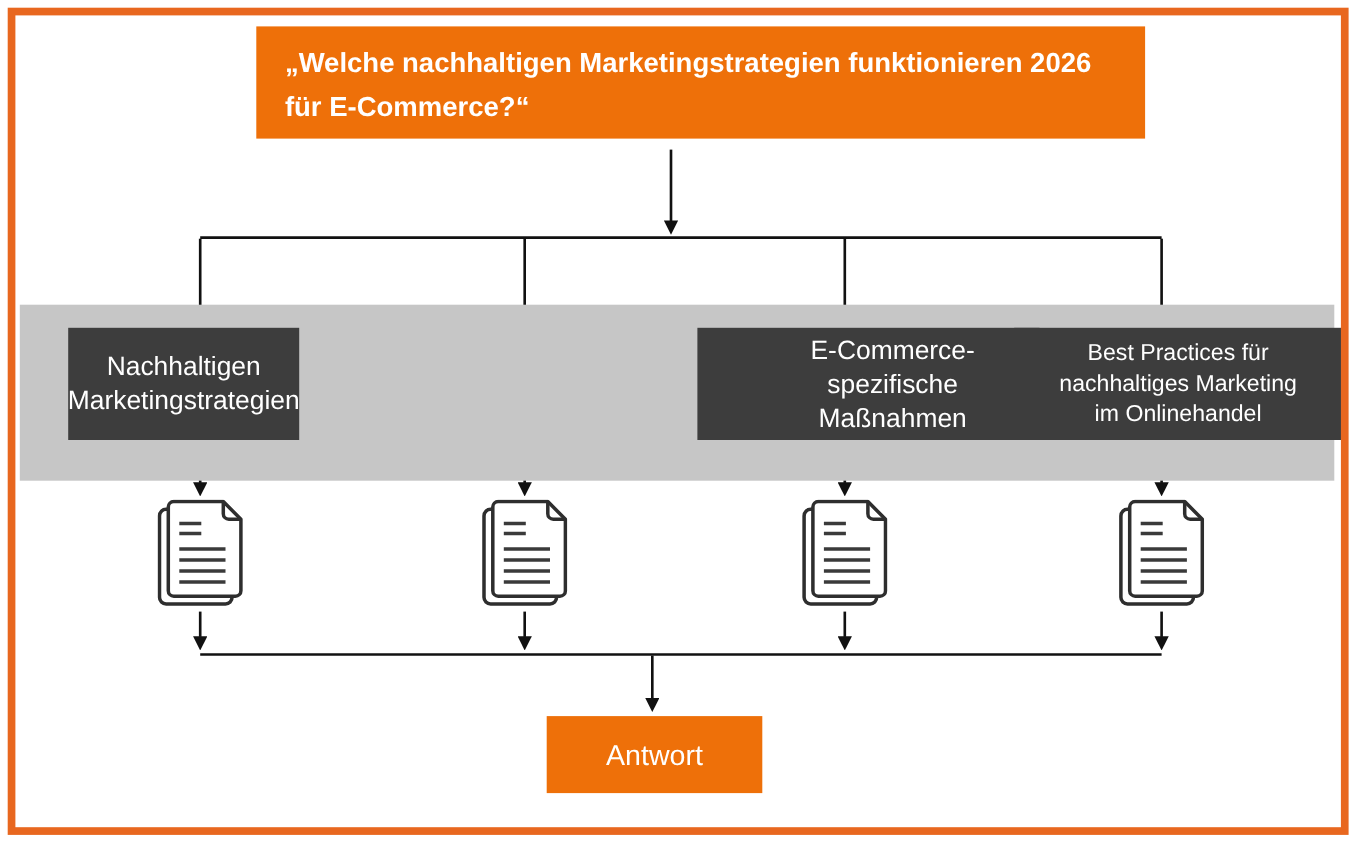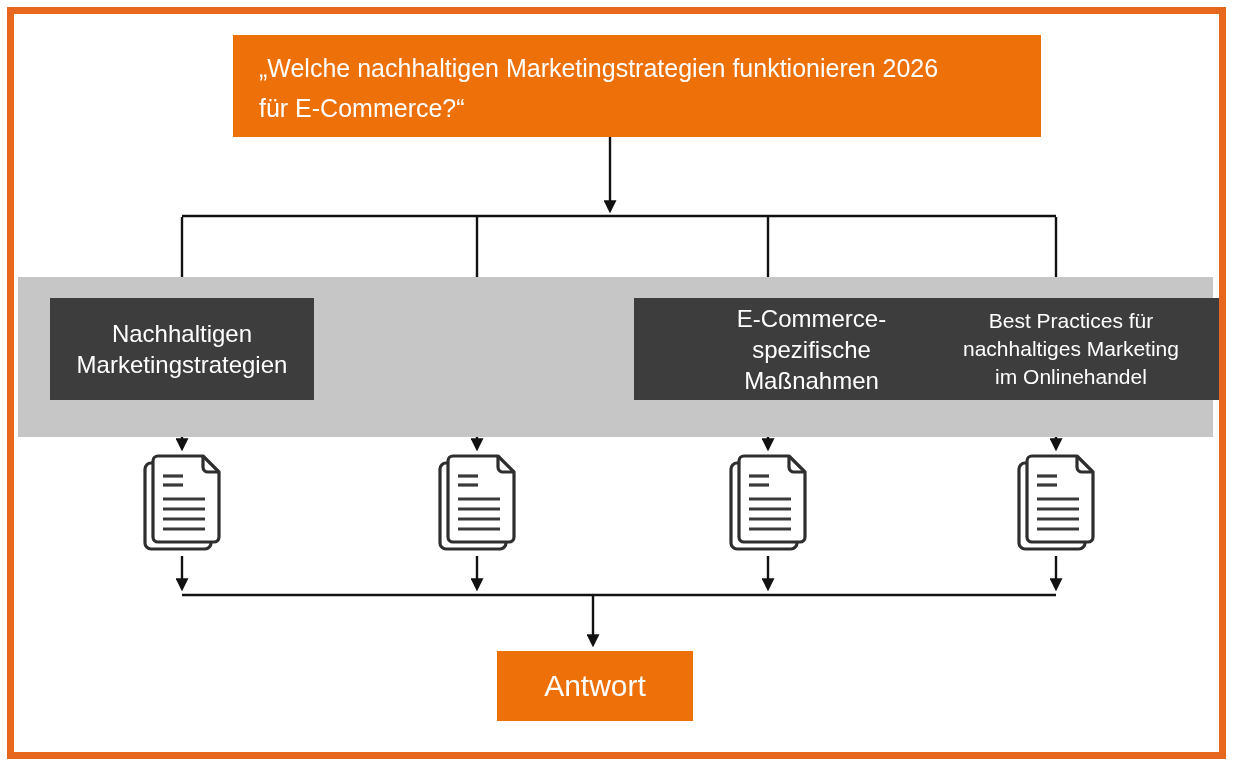--- a/index.html
+++ b/index.html
@@ -1,43 +1,43 @@
 <!DOCTYPE html>
 <html><head>
 <meta charset="utf-8">
 <style>
   html,body{margin:0;padding:0;background:#ffffff;}
   body{font-family:"Liberation Sans", sans-serif;}
   .canvas{position:relative;width:1233px;height:766px;background:#ffffff;overflow:hidden;}
   .frame{position:absolute;inset:7px;border:7px solid #e8671f;pointer-events:none;}
   .connectors{position:absolute;left:0;top:0;width:1233px;height:766px;}
   .question-box{
-    position:absolute;left:233px;top:35px;width:808px;height:102px;
+    position:absolute;left:233px;top:24px;width:808px;height:102px;
     background:#ee7009;color:#ffffff;box-sizing:border-box;
-    padding:13px 30px 0 26px;font-size:25px;line-height:40px;text-align:left;
+    padding:13px 30px 0 26px;font-size:25px;line-height:40px;text-align:left;font-weight:bold;
   }
   .band{position:absolute;left:18px;top:277px;width:1195px;height:160px;background:#c6c6c6;}
   .branch-box{
     position:absolute;top:298px;height:102px;background:#3d3d3d;color:#ffffff;
     display:flex;align-items:center;justify-content:center;text-align:center;
     font-size:24px;line-height:31px;
   }
-  .branch-1{left:50px;width:264px;}
+  .branch-1{left:62px;width:210px;}
   .branch-2{left:343px;width:268px;}
   .branch-3{left:634px;width:267px;padding-left:44px;}
   .branch-4{left:922px;width:298px;font-size:21px;line-height:28px;}
   .doc-icon{position:absolute;top:454px;width:78px;height:98px;}
   .doc-1{left:143px;}
   .doc-2{left:438px;}
   .doc-3{left:729px;}
   .doc-4{left:1017px;}
   .answer-box{
     position:absolute;left:497px;top:651px;width:196px;height:70px;
     background:#ee7009;color:#ffffff;display:flex;align-items:center;justify-content:center;
-    font-size:30px;
+    font-size:26px;
   }
 </style>
 </head>
 <body>
 
 <div class="canvas">
 
   <svg class="connectors" viewBox="0 0 1233 766" xmlns="http://www.w3.org/2000/svg">
     <defs>
       <marker id="arw" viewBox="0 0 10 10" refX="0.5" refY="5" markerWidth="13" markerHeight="13" markerUnits="userSpaceOnUse" orient="auto-start-reverse">

